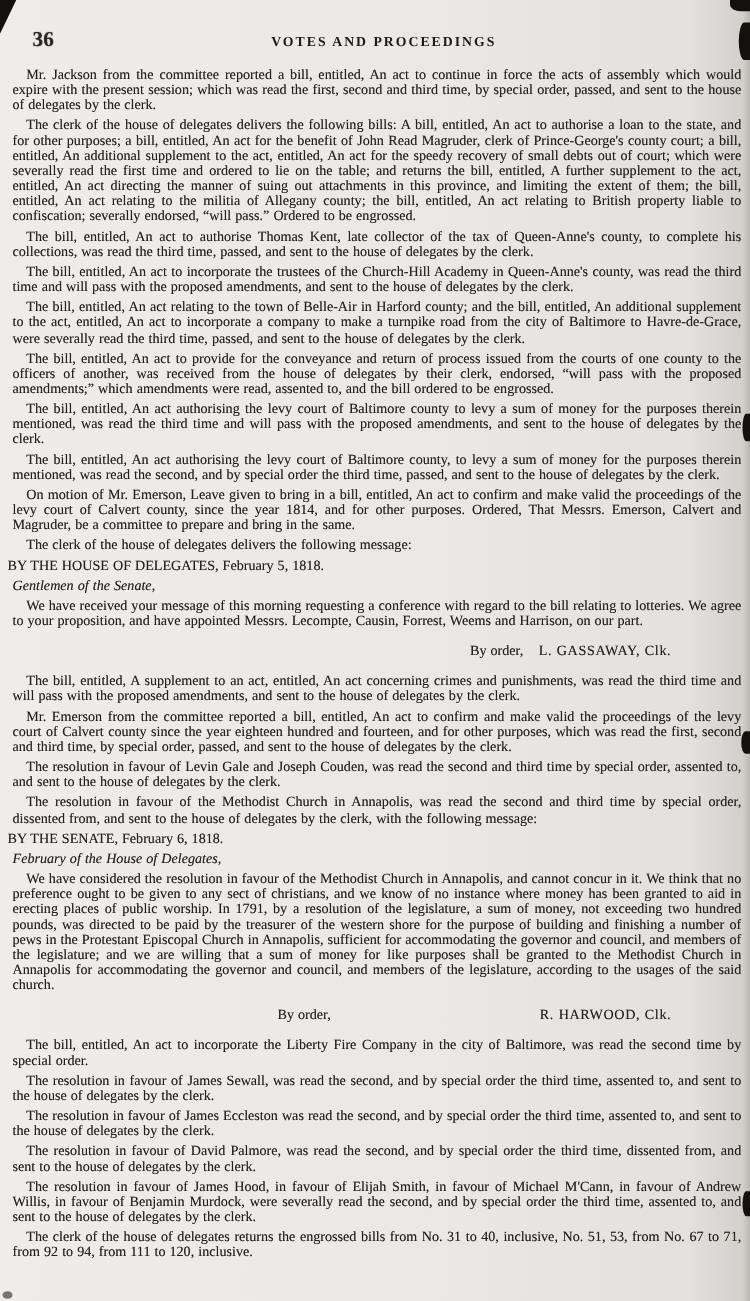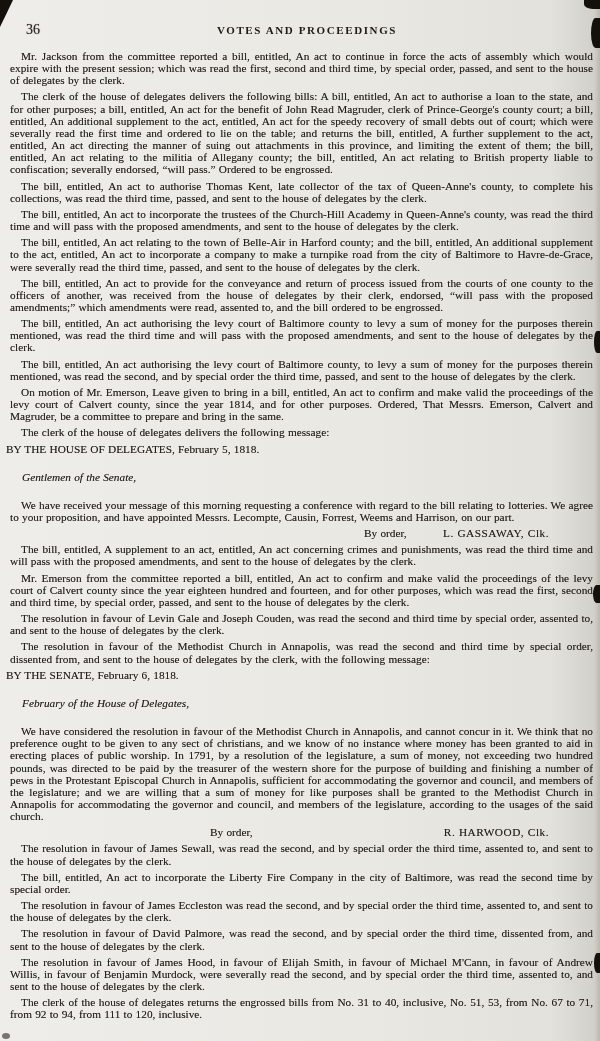--- a/index.html
+++ b/index.html
@@ -16,22 +16,22 @@
     color:#23201b;
   }
   .page-head{
     display:flex;
     align-items:baseline;
     padding:22px 12px 5px 12px;
   }
   .pageno{
     width:46px;
     padding-left:14px;
-    font-size:14px;
-    font-weight:normal;
+    font-size:17px;
+    font-weight:bold;
     color:#2a2722;
     text-shadow:0 0 1px rgba(40,35,28,.55);
   }
   .head-title{
     flex:1;
     margin:0;
     text-align:center;
     font-size:11px;
     font-weight:bold;
     letter-spacing:1.6px;
@@ -41,25 +41,25 @@
   .body-text{
     padding:3px 3px 0 6px;
     font-size:11.3px;
     line-height:12.15px;
     text-align:justify;
     text-shadow:0 0 .35px rgba(30,26,20,.45);
     word-spacing:.4px;
   }
   .para{margin:4px;text-indent:11px;}
   .msg-head{margin:1px 0;text-indent:0;}
-  .salutation{margin:16px;font-style:italic;text-indent:0;}
+  .salutation{margin:4px;font-style:italic;text-indent:0;}
   .byorder{
     display:flex;
     justify-content:space-between;
-    margin:0;
+    margin:12px;
     padding-right:48px;
   }
   .byorder-a{padding-left:358px;}
   .byorder-b{padding-left:204px;}
   .sig{letter-spacing:.5px;}
   .art{position:absolute;background:#14110d;}
   .art-tl{left:0;top:0;width:13px;height:27px;clip-path:polygon(0 0,100% 0,55% 45%,0 100%);}
   .art-tr1{right:0;top:0;width:16px;height:9px;border-radius:0 0 0 55%;}
   .art-tr2{right:0;top:18px;width:9px;height:30px;border-radius:70% 0 0 70%;}
   .art-r1{right:0;top:331px;width:6px;height:22px;border-radius:70% 0 0 70%;}
@@ -112,21 +112,21 @@
     <p class="para">The resolution in favour of the Methodist Church in Annapolis, was read the second and third time by special order, dissented from, and sent to the house of delegates by the clerk, with the following message:</p>
 
     <p class="msg-head">BY THE SENATE, February 6, 1818.</p>
     <p class="salutation">February of the House of Delegates,</p>
     <p class="para">We have considered the resolution in favour of the Methodist Church in Annapolis, and cannot concur in it.  We think that no preference ought to be given to any sect of christians, and we know of no instance where money has been granted to aid in erecting places of public worship.  In 1791, by a resolution of the legislature, a sum of money, not exceeding two hundred pounds, was directed to be paid by the treasurer of the western shore for the purpose of building and finishing a number of pews in the Protestant Episcopal Church in Annapolis, sufficient for accommodating the governor and council, and members of the legislature; and we are willing that a sum of money for like purposes shall be granted to the Methodist Church in Annapolis for accommodating the governor and council, and members of the legislature, according to the usages of the said church.</p>
     <p class="byorder byorder-b">
       <span>By order,</span>
       <span class="sig">R. HARWOOD, Clk.</span>
     </p>
 
+    <p class="para">The bill, entitled, An act to incorporate the Liberty Fire Company in the city of Baltimore, was read the second time by special order.</p>
     <p class="para">The resolution in favour of James Sewall, was read the second, and by special order the third time, assented to, and sent to the house of delegates by the clerk.</p>
-    <p class="para">The bill, entitled, An act to incorporate the Liberty Fire Company in the city of Baltimore, was read the second time by special order.</p>
     <p class="para">The resolution in favour of James Eccleston was read the second, and by special order the third time, assented to, and sent to the house of delegates by the clerk.</p>
     <p class="para">The resolution in favour of David Palmore, was read the second, and by special order the third time, dissented from, and sent to the house of delegates by the clerk.</p>
     <p class="para">The resolution in favour of James Hood, in favour of Elijah Smith, in favour of Michael M'Cann, in favour of Andrew Willis, in favour of Benjamin Murdock, were severally read the second, and by special order the third time, assented to, and sent to the house of delegates by the clerk.</p>
     <p class="para">The clerk of the house of delegates returns the engrossed bills from No. 31 to 40, inclusive, No. 51, 53, from No. 67 to 71, from 92 to 94, from 111 to 120, inclusive.</p>
   </section>
 
 </main>
 
 </body></html>

